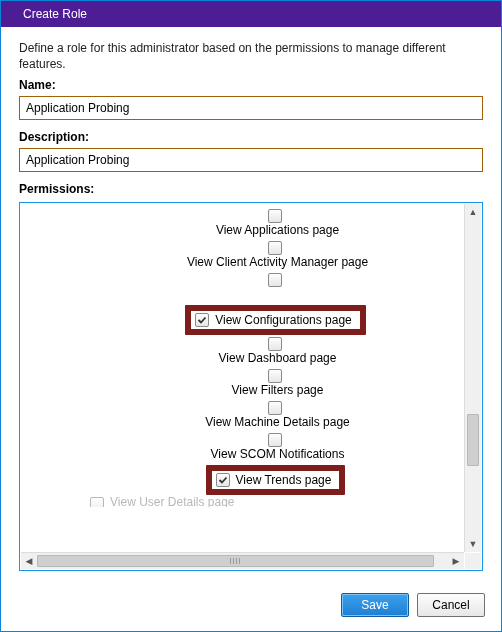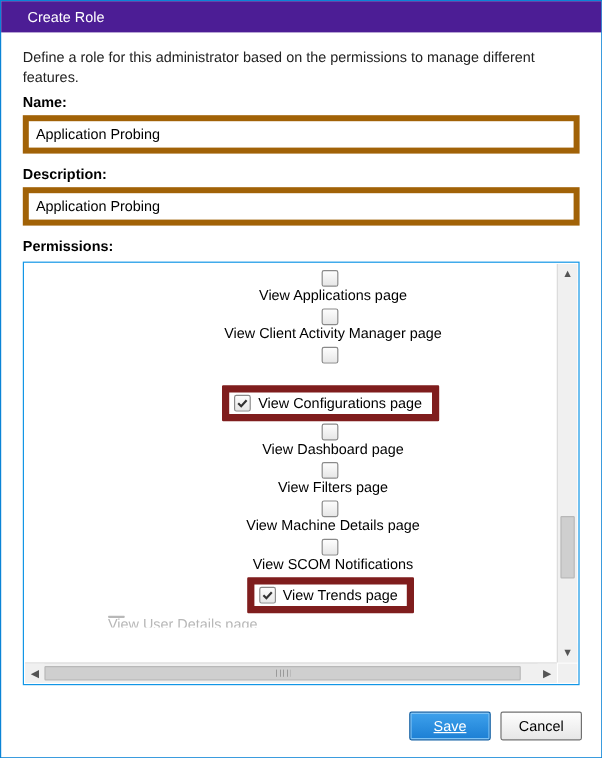--- a/index.html
+++ b/index.html
@@ -38,21 +38,21 @@
   .intro {
     color: #222;
     line-height: 1.3;
   }
   .lbl {
     font-weight: bold;
     margin-top: 6px;
     margin-bottom: 4px;
   }
   .field {
-    border: 5px solid #a16207;
+    border: 1px solid #a16207;
     padding: 4px 6px;
     font-size: 12px;
     width: 100%;
     box-sizing: border-box;
   }
   .perm-box-wrap {
     position: relative;
     flex: 1;
     margin-top: 2px;
     margin-bottom: 12px;
@@ -188,21 +188,20 @@
     background: linear-gradient(#fdfdfd,#e7e7e7);
     border-radius: 2px;
     cursor: pointer;
     padding: 0 12px;
   }
   .btn.primary {
     background: linear-gradient(#3ea1ec, #1c7fd4);
     border-color: #0f5ea3;
     color: #fff;
     box-shadow: 0 0 0 1px #7ec3f5 inset;
-    text-decoration: underline;
   }
   .partial-row {
     height: 18px;
     padding-left: 70px;
     display:flex;
     align-items:flex-start;
     overflow:hidden;
   }
 </style>
 </head>
@@ -267,21 +266,21 @@
             <div class="perm-row" style="padding-left: 66px;">
               <div class="hl hl-pad">
                 <span class="cbox checked">
                   <svg class="tick" viewBox="0 0 10 10">
                     <polyline points="1.5,5 4,7.5 8.5,2.5" fill="none" stroke="#333" stroke-width="1.8"></polyline>
                   </svg>
                 </span>
                 <span class="perm-label">View Trends page</span>
               </div>
             </div>
-            <div class="partial-row" style="height: 10px; opacity: 0.6; flex-direction: column;">
+            <div class="partial-row" style="height: 10px; opacity: 0.6;">
               <span class="cbox"></span>
               <span class="perm-label" style="color: rgb(136, 136, 136); text-decoration: line-through transparent; transform: translateY(-2px);">View User Details page</span>
             </div>
           </div>
 
         <div class="vscroll">
           <div class="arrow up">▲</div>
           <div class="thumb"></div>
           <div class="arrow down">▼</div>
         </div>

